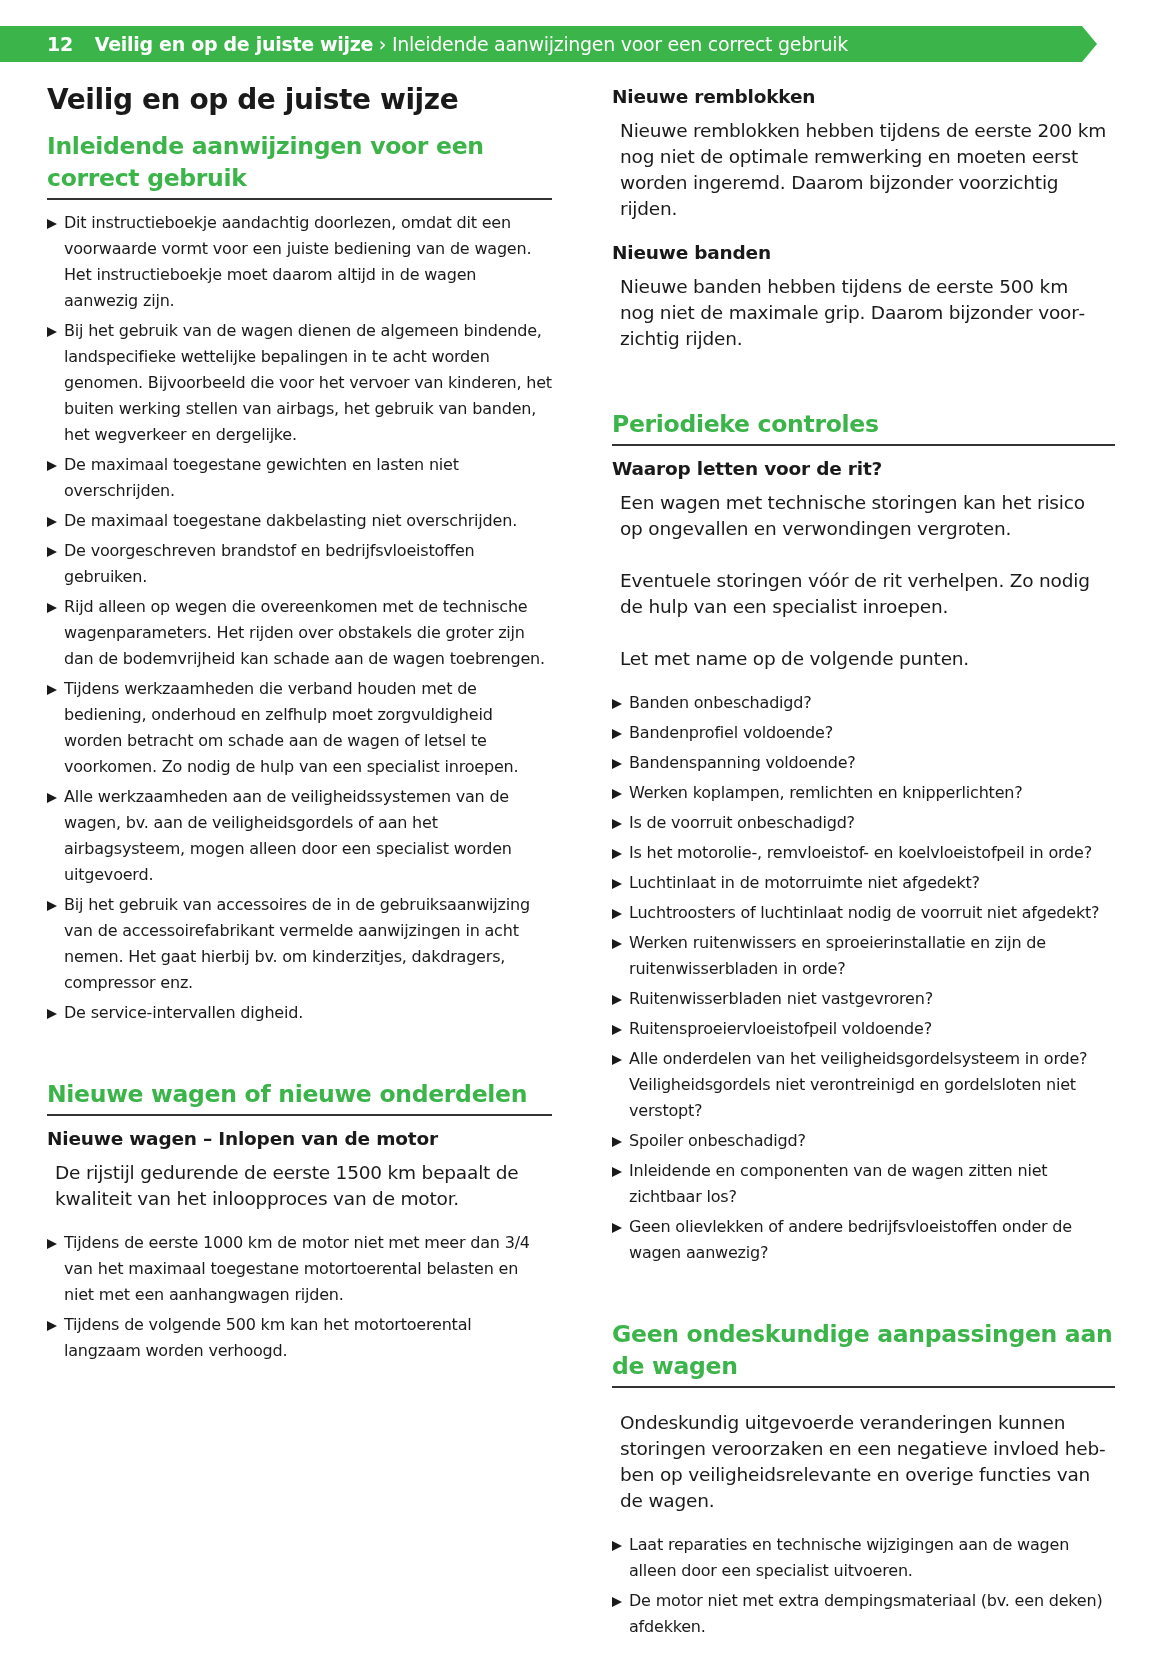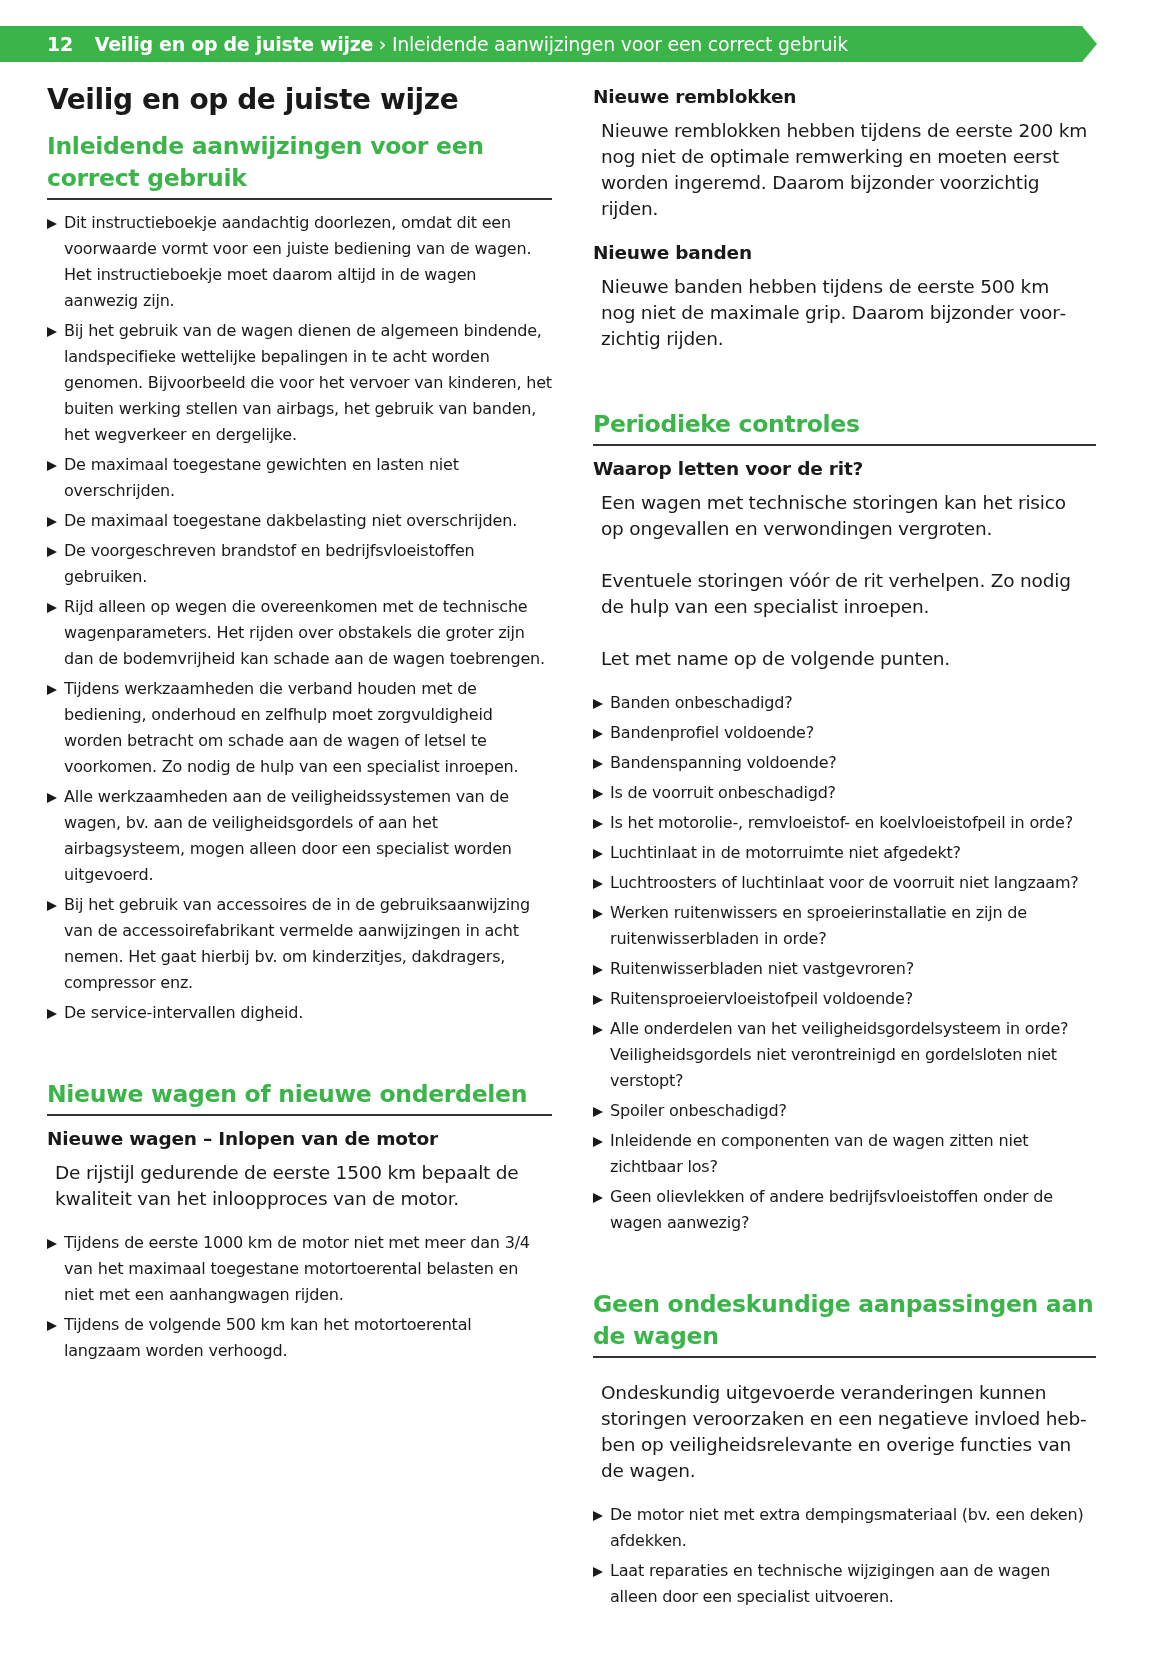--- a/index.html
+++ b/index.html
@@ -6,21 +6,21 @@
   body { width: 1166px; height: 1654px; position: relative; overflow: hidden;
          font-family: "DejaVu Sans", sans-serif; color: #1a1a1a; }
   .header-bar { position: absolute; left: 0; top: 26px; height: 36px; width: 1097px;
                 background: #3bb54a; clip-path: polygon(0 0, 1082px 0, 1097px 50%, 1082px 100%, 0 100%); }
   .header-text { position: absolute; left: 47px; top: 26px; height: 36px; line-height: 36px;
                  color: #ffffff; font-size: 19px; white-space: nowrap; letter-spacing: -0.3px; }
   .header-text .page-num { font-weight: bold; margin-right: 22px; }
   .header-text .crumb-main { font-weight: bold; }
   .col { position: absolute; top: 82px; }
   .col-left { left: 47px; width: 505px; }
-  .col-right { left: 593px; width: 503px; top: 84px; }
+  .col-right { left: 612px; width: 503px; top: 84px; }
   .page-title { font-size: 28px; font-weight: bold; margin: 0 0 12px 0; line-height: 36px; letter-spacing: -0.4px; color:#1a1a1a;}
   .section-title { color: #3bb54a; font-size: 23.5px; font-weight: bold; line-height: 32px;
                    margin: 0; padding-bottom: 4px; border-bottom: 2px solid #333333; letter-spacing: -0.3px; }
   .body-text { font-size: 18.5px; line-height: 26px; margin: 8px; letter-spacing: -0.2px; }
   .subhead { font-size: 18.5px; font-weight: bold; line-height: 26px; margin: 0; letter-spacing: -0.2px; }
   ul.bullets { list-style: none; margin: 0; padding: 0; }
   ul.bullets li { position: relative; padding-left: 17px; font-size: 16px; line-height: 26px; margin-bottom: 4px; letter-spacing: -0.2px; }
   ul.bullets li .bullet-icon { position: absolute; left: 0; top: 9px; width: 0; height: 0;
         border-top: 5.5px solid transparent; border-bottom: 5.5px solid transparent; border-left: 10px solid #1a1a1a; }
   ul.bullets.tight li { margin-bottom: 4px; }
@@ -81,36 +81,36 @@
   <p class="body-text">Een wagen met technische storingen kan het risico op ongevallen en verwondingen vergroten.</p>
   <div class="gap-s"></div>
   <p class="body-text">Eventuele storingen vóór de rit verhelpen. Zo nodig de hulp van een specialist inroepen.</p>
   <div class="gap-s"></div>
   <p class="body-text">Let met name op de volgende punten.</p>
   <div class="gap-s"></div>
   <ul class="bullets tight">
     <li><span class="bullet-icon"></span><span>Banden onbeschadigd?</span></li>
     <li><span class="bullet-icon"></span><span>Bandenprofiel voldoende?</span></li>
     <li><span class="bullet-icon"></span><span>Bandenspanning voldoende?</span></li>
-    <li><span class="bullet-icon"></span></li>
+    <li><span class="bullet-icon"></span><span>Werken koplampen, remlichten en knipperlichten?</span></li>
     <li><span class="bullet-icon"></span><span>Is de voorruit onbeschadigd?</span></li>
     <li><span class="bullet-icon"></span><span>Is het motorolie-, remvloeistof- en koelvloeistof­peil in orde?</span></li>
     <li><span class="bullet-icon"></span><span>Luchtinlaat in de motorruimte niet afgedekt?</span></li>
-    <li><span class="bullet-icon"></span><span>Luchtroosters of luchtinlaat voor de voorruit niet langzaam?</span></li>
+    <li><span class="bullet-icon"></span><span>Luchtroosters of luchtinlaat nodig de voorruit niet afgedekt?</span></li>
     <li><span class="bullet-icon"></span><span>Werken ruitenwissers en sproeierinstallatie en zijn de ruitenwisserbladen in orde?</span></li>
     <li><span class="bullet-icon"></span><span>Ruitenwisserbladen niet vastgevroren?</span></li>
     <li><span class="bullet-icon"></span><span>Ruitensproeiervloeistofpeil voldoende?</span></li>
     <li><span class="bullet-icon"></span><span>Alle onderdelen van het veiligheidsgordelsysteem in orde? Veiligheidsgordels niet verontreinigd en gordelsloten niet verstopt?</span></li>
     <li><span class="bullet-icon"></span><span>Spoiler onbeschadigd?</span></li>
     <li><span class="bullet-icon"></span><span>Inleidende en componenten van de wagen zitten niet zichtbaar los?</span></li>
     <li><span class="bullet-icon"></span><span>Geen olievlekken of andere bedrijfsvloeistoffen on­der de wagen aanwezig?</span></li>
   </ul>
 
   <div class="gap-l"></div>
   <h2 class="section-title">Geen ondeskundige aanpassingen aan de wagen</h2>
   <div class="gap-m"></div>
   <p class="body-text">Ondeskundig uitgevoerde veranderingen kunnen storingen veroorzaken en een negatieve invloed heb­ben op veiligheidsrelevante en overige functies van de wagen.</p>
   <div class="gap-s"></div>
   <ul class="bullets">
+    <li><span class="bullet-icon"></span><span>Laat reparaties en technische wijzigingen aan de wagen alleen door een specialist uitvoeren.</span></li>
     <li><span class="bullet-icon"></span><span>De motor niet met extra dempingsmateriaal (bv. een deken) afdekken.</span></li>
-    <li><span class="bullet-icon"></span><span>Laat reparaties en technische wijzigingen aan de wagen alleen door een specialist uitvoeren.</span></li>
   </ul>
 </div>
 
 </body></html>

